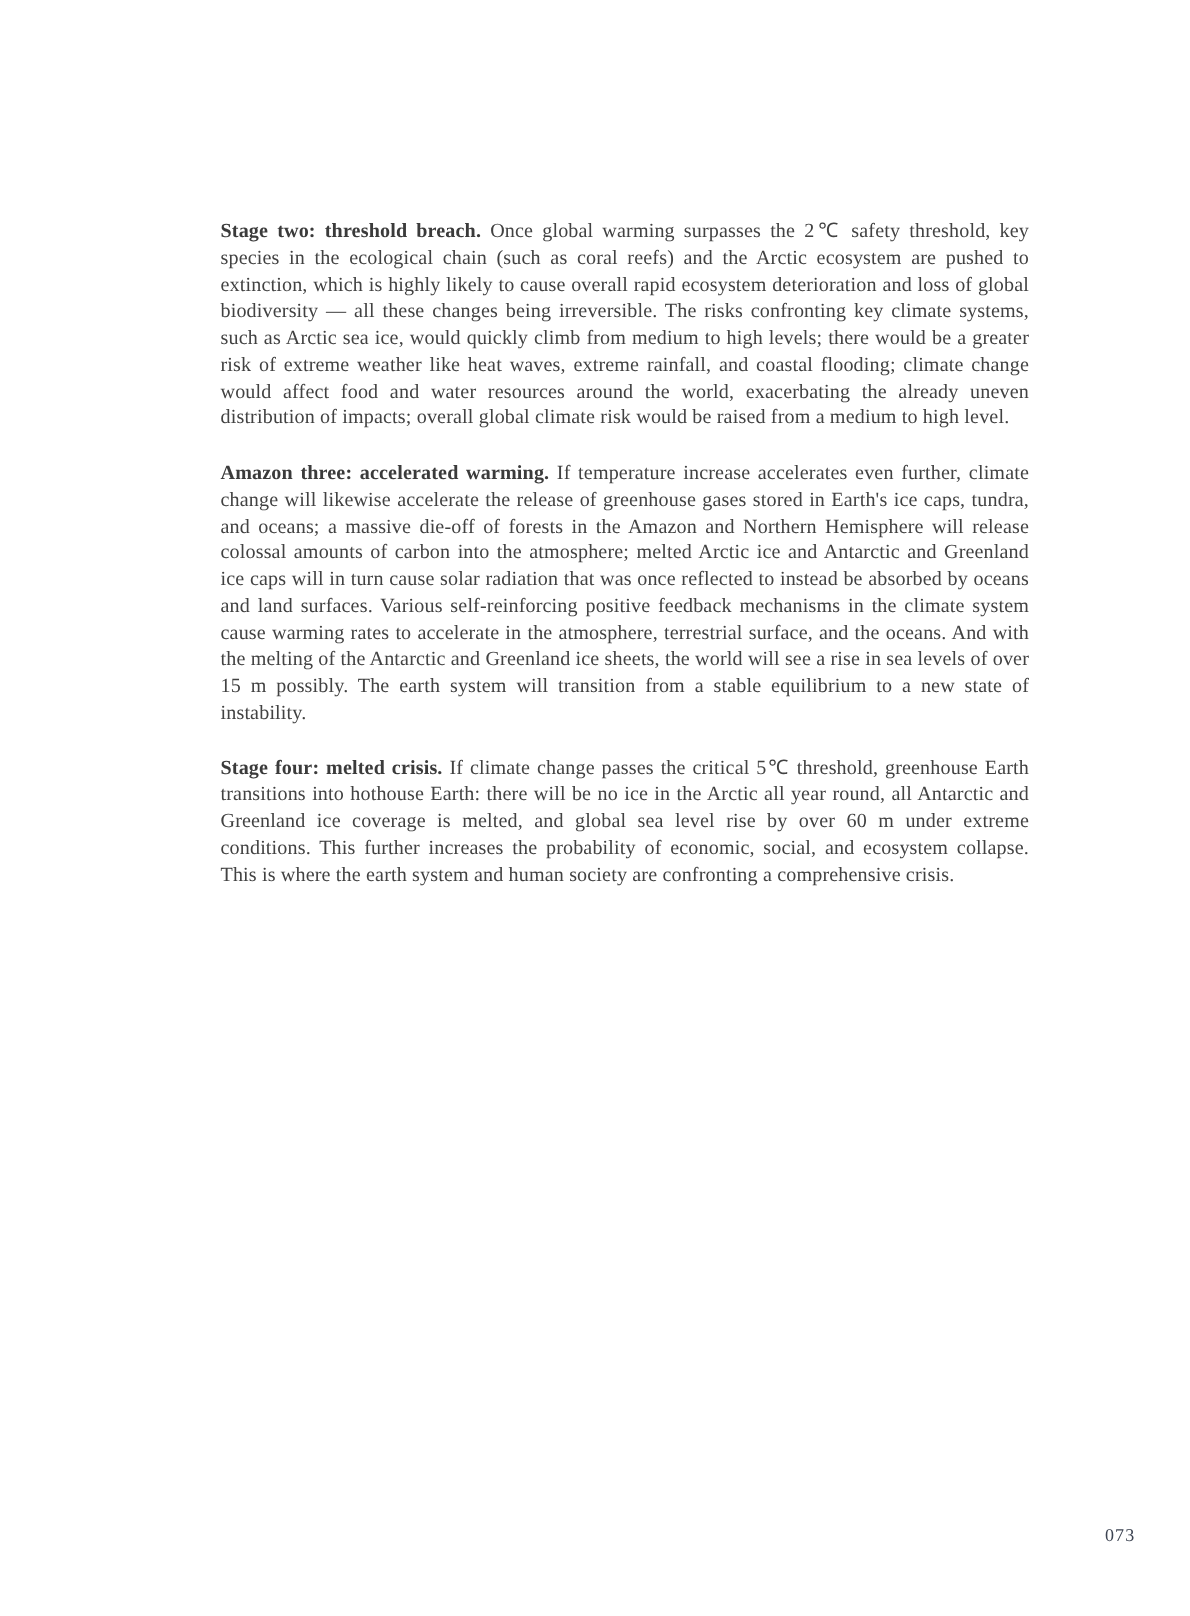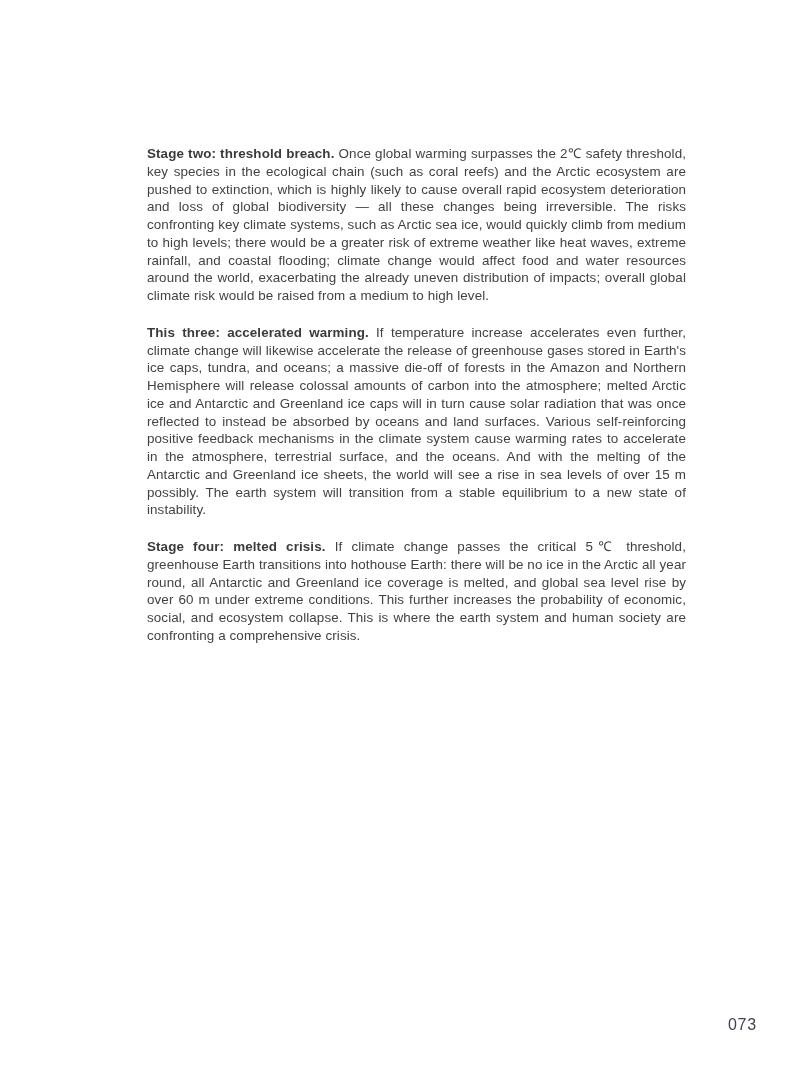--- a/index.html
+++ b/index.html
@@ -8,20 +8,21 @@
     height: 1077px;
     background: #ffffff;
     font-family: "Liberation Sans", sans-serif;
   }
   .page {
     position: relative;
     width: 793px;
     height: 1077px;
     background: #ffffff;
     overflow: hidden;
+    font-family: Liberation Serif, serif;
   }
   .content {
     position: absolute;
     left: 147px;
     top: 145px;
     width: 539px;
   }
   .content p {
     font-size: 13.4px;
     line-height: 17.75px;
@@ -31,35 +32,35 @@
     margin: 0 0 19px 0;
   }
   .content p strong {
     font-weight: bold;
     color: #3b3b3b;
   }
   .page-number {
     position: absolute;
     top: 1016px;
     right: 36px;
-    font-size: 16px;
+    font-size: 12px;
     letter-spacing: 0.8px;
     color: #3d4452;
   }
 </style>
 </head>
 <body>
 
 <div class="page">
   <div class="content">
 
     <p><strong>Stage two: threshold breach.</strong>
       <span>Once global warming surpasses the 2℃ safety threshold, key species in the ecological chain (such as coral reefs) and the Arctic ecosystem are pushed to extinction, which is highly likely to cause overall rapid ecosystem deterioration and loss of global biodiversity — all these changes being irreversible. The risks confronting key climate systems, such as Arctic sea ice, would quickly climb from medium to high levels; there would be a greater risk of extreme weather like heat waves, extreme rainfall, and coastal flooding; climate change would affect food and water resources around the world, exacerbating the already uneven distribution of impacts; overall global climate risk would be raised from a medium to high level.</span></p>
 
-    <p><strong>This three: accelerated warming.</strong>
+    <p><strong>Amazon three: accelerated warming.</strong>
       <span>If temperature increase accelerates even further, climate change will likewise accelerate the release of greenhouse gases stored in Earth's ice caps, tundra, and oceans; a massive die-off of forests in the Amazon and Northern Hemisphere will release colossal amounts of carbon into the atmosphere; melted Arctic ice and Antarctic and Greenland ice caps will in turn cause solar radiation that was once reflected to instead be absorbed by oceans and land surfaces. Various self-reinforcing positive feedback mechanisms in the climate system cause warming rates to accelerate in the atmosphere, terrestrial surface, and the oceans. And with the melting of the Antarctic and Greenland ice sheets, the world will see a rise in sea levels of over 15 m possibly. The earth system will transition from a stable equilibrium to a new state of instability.</span></p>
 
     <p><strong>Stage four: melted crisis.</strong>
       <span>If climate change passes the critical 5℃ threshold, greenhouse Earth transitions into hothouse Earth: there will be no ice in the Arctic all year round, all Antarctic and Greenland ice coverage is melted, and global sea level rise by over 60 m under extreme conditions. This further increases the probability of economic, social, and ecosystem collapse. This is where the earth system and human society are confronting a comprehensive crisis.</span></p>
 
   </div>
 
   <div class="page-number">073</div>
 </div>
 

